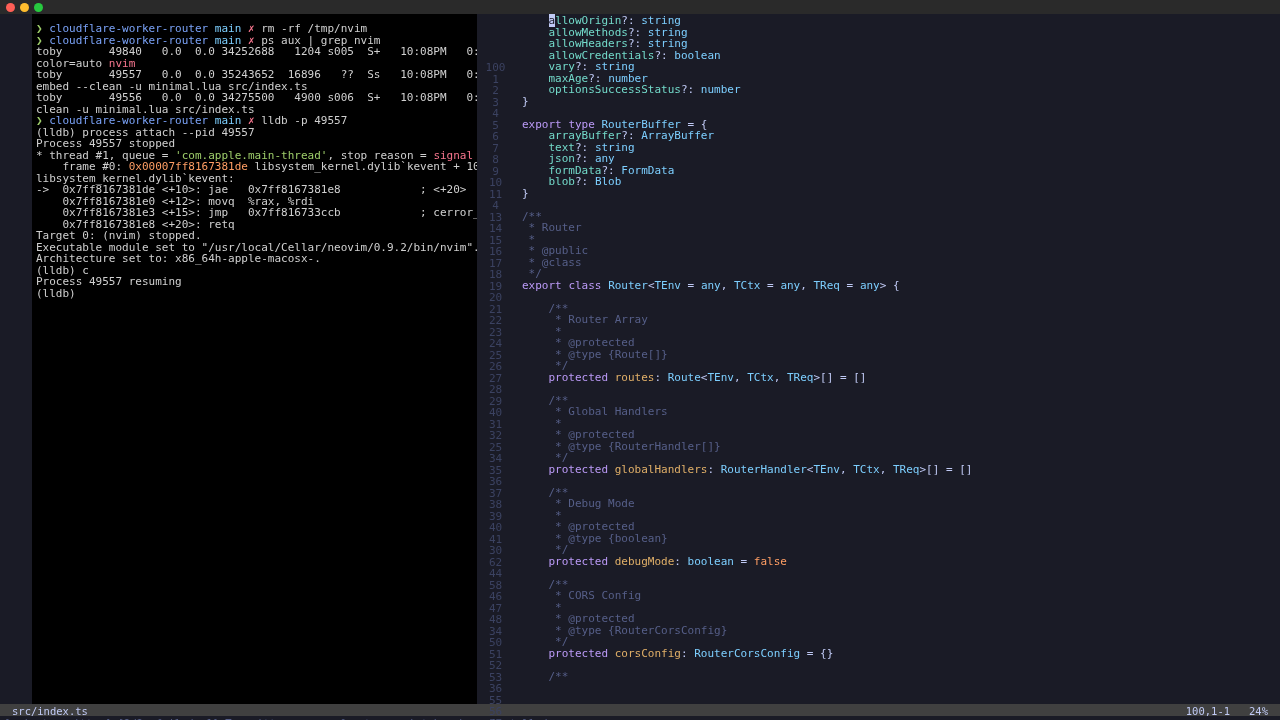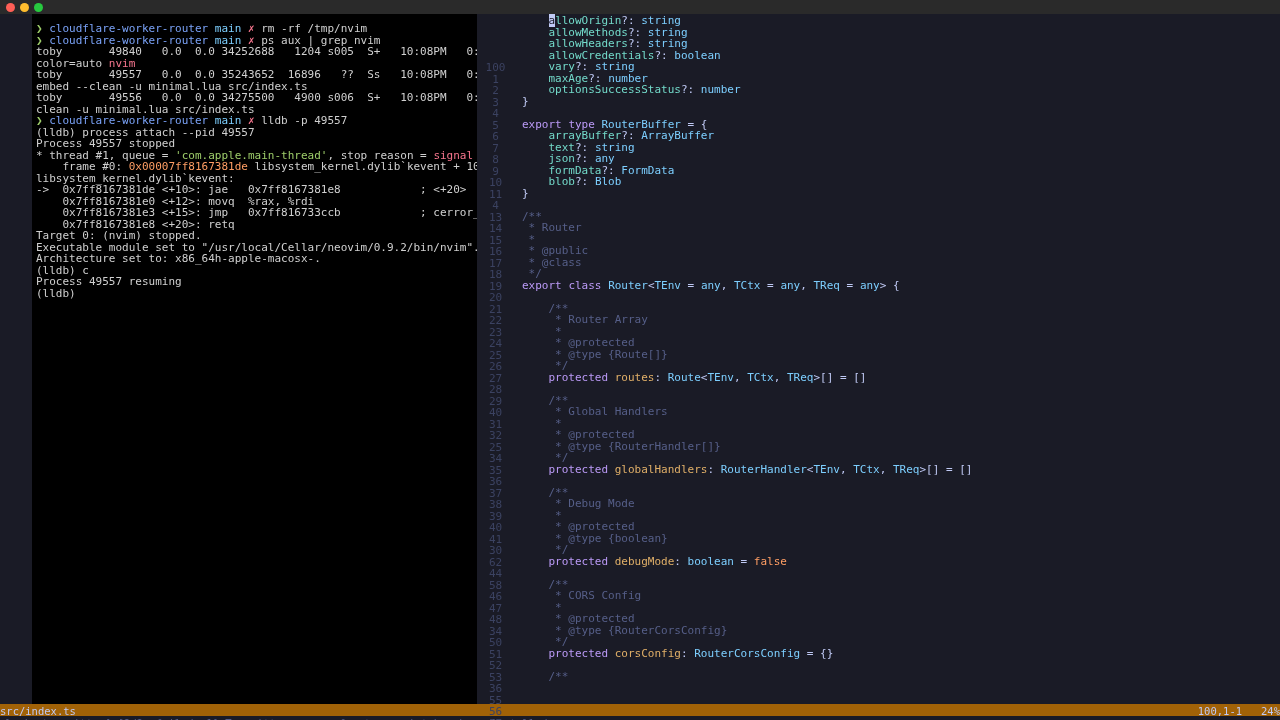--- a/index.html
+++ b/index.html
@@ -6,21 +6,21 @@
   html,body { width:1280px; height:720px; overflow:hidden; background:#1a1b26; font-family:Menlo,Consolas,monospace; font-size:11px; color:#c0caf5; line-height:1.35; }
   .titlebar { height:14px; background:#2a2a2a; display:flex; align-items:center; padding-left:6px; gap:5px; }
   .dot { width:9px; height:9px; border-radius:50%; }
   .red{background:#ff5f56;} .yellow{background:#ffbd2e;} .greenb{background:#27c93f;}
   .stage { display:flex; height:690px; }
   .left { width:445px; background:#000; padding:8px 4px; color:#d0d0d0; white-space:pre; overflow:hidden;margin-left:32px; }
   .right { flex:1; background:#1a1b26; display:flex; }
   .gutter { width:45px; text-align:center; padding-right:8px; color:#3b4261; user-select:none;margin-top:47px; }
   .code { flex:1; padding-right:22px; white-space:pre; }
   .ln { height:11.5px; }
-  .statusfile { background:#a16207; color:#c0caf5; padding:0 0; display:flex; justify-content:space-between; height:12px; font-size:10.5px; }
+  .statusfile { background:#404040; color:#c0caf5; padding:0 12px; display:flex; justify-content:space-between; height:12px; font-size:10.5px; }
   .msgline { background:#1a1b26; color:#565f89; padding:0 4px; height:12px; font-size:10.5px; }
 
   
   .grn{color:#9ece6a;} .blu{color:#7aa2f7;} .cyn{color:#7dcfff;}
   .red2{color:#f7768e;} .org{color:#ff9e64;text-align:center;}
   .kw{color:#bb9af7;} .typ{color:#7dcfff;} .prop{color:#73daca;} .cmt{color:#565f89;} .id{color:#e0af68;} .bool{color:#ff9e64;}
 
   .cursor { background:#c0caf5; color:#1a1b26; }
 </style>
 </head>

